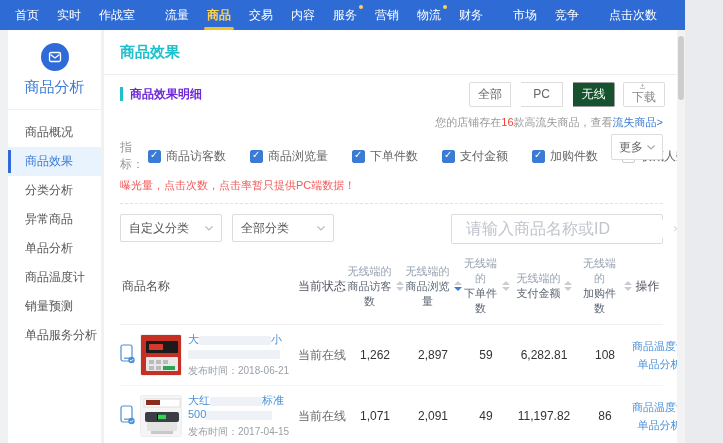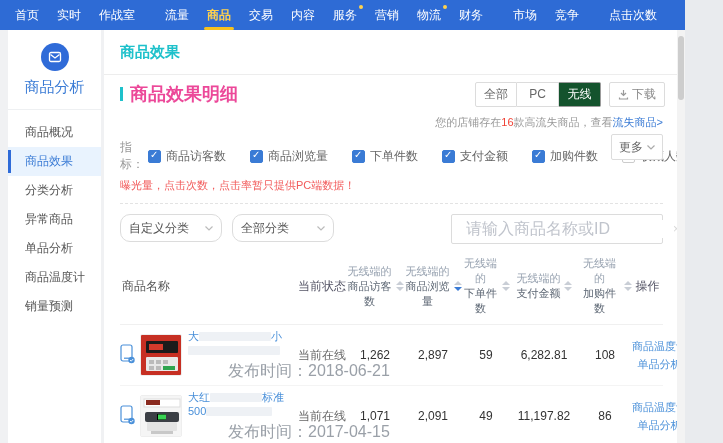--- a/index.html
+++ b/index.html
@@ -36,30 +36,30 @@
             padding:0 12px 0 16px; border-bottom:1px solid #ededed; }
   .page-title { color:#1ec1cb; font-size:15px; font-weight:bold; }
   .date-ctl { display:flex; align-items:stretch; border:1px solid #d9d9d9; border-radius:2px; height:25px;
             font-size:11px; color:#666; cursor:pointer; }
   .date-text { padding:0 8px; line-height:23px; white-space:nowrap; }
   .date-cal { width:25px; border-left:1px solid #d9d9d9; display:flex; align-items:center; justify-content:center; }
 
   .section-bar { height:38px; display:flex; align-items:center; justify-content:space-between; padding:0 12px 0 16px; }
   .section-left { display:flex; align-items:center; }
   .teal-bar { width:3px; height:14px; background:#1ec1cb; margin-right:7px; }
-  .section-title { font-size:18px; font-weight:bold; color:#ec4899; }
+  .section-title { font-size:12px; font-weight:bold; color:#6d28d9; }
   .section-right { display:flex; align-items:center; }
-  .tab-group { display:flex; }
+  .tab-group { display:flex;gap:10px; }
   .tab-btn { min-width:42px; height:25px; line-height:23px; text-align:center; font-size:12px; color:#666;
             background:#fff; border:1px solid #dcdcdc; border-left-width:0; cursor:pointer; padding:0 8px; }
   .tab-btn:first-child { border-left-width:1px; border-radius:2px 0 0 2px; }
   .tab-btn:last-child { border-radius:0 2px 2px 0; }
   .tab-btn.active { background:#14532d; border-color:#9b9b9b; color:#fff; }
   .dl-btn { margin-left:8px; height:25px; border:1px solid #dcdcdc; border-radius:2px; background:#fff;
-            display:flex; align-items:center; padding:0 8px; font-size:12px; color:#888; cursor:pointer; }
+            display:flex; align-items:center; padding:0 8px; font-size:12px; color:#888; cursor:pointer;flex-direction:column; }
   .dl-btn svg { margin-right:3px; }
 
   .alert-line { text-align:right; padding:2px 14px 0; font-size:11px; color:#999; }
   .alert-count { color:#f04134; }
   .alert-link { color:#3a7bd5; cursor:pointer; }
 
   .filter-row { display:flex; align-items:center; padding:9px 14px 0 16px; position:relative; }
   .filter-label { font-size:12px; color:#999; margin-right:4px; }
   .chk { display:flex; align-items:center; margin-right:24px; cursor:pointer; }
   .chk-box { width:13px; height:13px; border:1px solid #ccc; border-radius:2px; background:#fff;
@@ -69,21 +69,21 @@
   .chk-label { font-size:12px; color:#666; white-space:nowrap; }
   .more-btn { position:absolute; right:14px; top:4px; height:26px; min-width:52px; border:1px solid #dcdcdc;
             border-radius:2px; background:#fff; display:flex; align-items:center; justify-content:center;
             font-size:12px; color:#666; cursor:pointer; padding:0 6px; }
   .more-btn .chev { margin-left:4px; }
 
   .note-red { padding:5px 16px 0; font-size:11px; color:#f25b5b; }
   .dashed-div { margin:10px 14px 0 16px; border-bottom:1px dashed #e3e3e3; }
 
   .toolbar-row { display:flex; align-items:center; padding:10px 14px 0 16px; position:relative; }
-  .select { width:102px; height:28px; border:1px solid #dcdcdc; border-radius:10px; display:flex;
+  .select { width:102px; height:28px; border:1px solid #dcdcdc; border-radius:2px; display:flex;
             align-items:center; justify-content:space-between; padding:0 8px; font-size:12px; color:#555;
             margin-right:10px; cursor:pointer; background:#fff;gap:8px; }
   .search-box { position:absolute; right:14px; top:10px; width:212px; height:30px; border:1px solid #dcdcdc;
             border-radius:2px; display:flex; align-items:center; padding:0 8px; background:#fff; }
   .search-box input { border:none; outline:none; flex:1; font-size:16px; color:#333; margin-left:6px;
             font-family:inherit; }
   .search-box input::placeholder { color:#c0c4cc; }
   .search-clear { color:#d8d8d8; font-size:12px; cursor:pointer; }
 
   
@@ -103,21 +103,21 @@
   .caret.desc .dn { border-top-color:#3a7bd5; }
 
   .tbody .trow { height:61px; border-bottom:1px solid #f4f4f4; }
   .td { font-size:12px; color:#333; text-align:center; }
   .td-name { display:flex; align-items:center; text-align:left; }
   .phone-wrap { position:relative; width:16px; flex:none; margin-right:4px; }
   .thumb { width:42px; height:42px; border:1px solid #eee; border-radius:2px; flex:none; margin-right:6px; overflow:hidden; }
   .name-text { flex:1; min-width:0; }
   .tlink { font-size:11px; color:#4a90d9; line-height:14px; white-space:nowrap; overflow:hidden; cursor:pointer; }
   .censor { display:inline-block; height:9px; background:#eef1f5; border-radius:1px; vertical-align:middle; }
-  .pub { margin-top:4px; font-size:16px; color:#9aa0a8; white-space:nowrap;margin-left:40px; }
+  .pub { margin-top:4px; font-size:10px; color:#9aa0a8; white-space:nowrap; }
   .td-status { color:#666; }
   .td-actions { display:flex; flex-direction:column; align-items:center; gap:3px; }
   .action-link { font-size:11px; color:#4a90d9; cursor:pointer; white-space:nowrap; }
 
   
   .scrollbar { position:absolute; top:30px; right:0; bottom:0; width:8px; background:#f3f3f3; }
   .scroll-thumb { position:absolute; top:6px; left:1px; width:6px; height:64px; background:#cdcdcd; border-radius:3px; }
 </style>
 </head>
 <body>
@@ -158,20 +158,21 @@
       <div class="side-title">商品分析</div>
     </div>
     <div class="side-menu">
       <div class="side-item">商品概况</div>
       <div class="side-item active">商品效果</div>
       <div class="side-item">分类分析</div>
       <div class="side-item">异常商品</div>
       <div class="side-item">单品分析</div>
       <div class="side-item">商品温度计</div>
       <div class="side-item">销量预测</div>
+      <div class="side-item">单品服务分析</div>
     </div>
   </div>
 
   <div class="main">
 
     <div class="main-header">
       <div class="page-title">商品效果</div>
     </div>
 
     <div class="section-bar">

